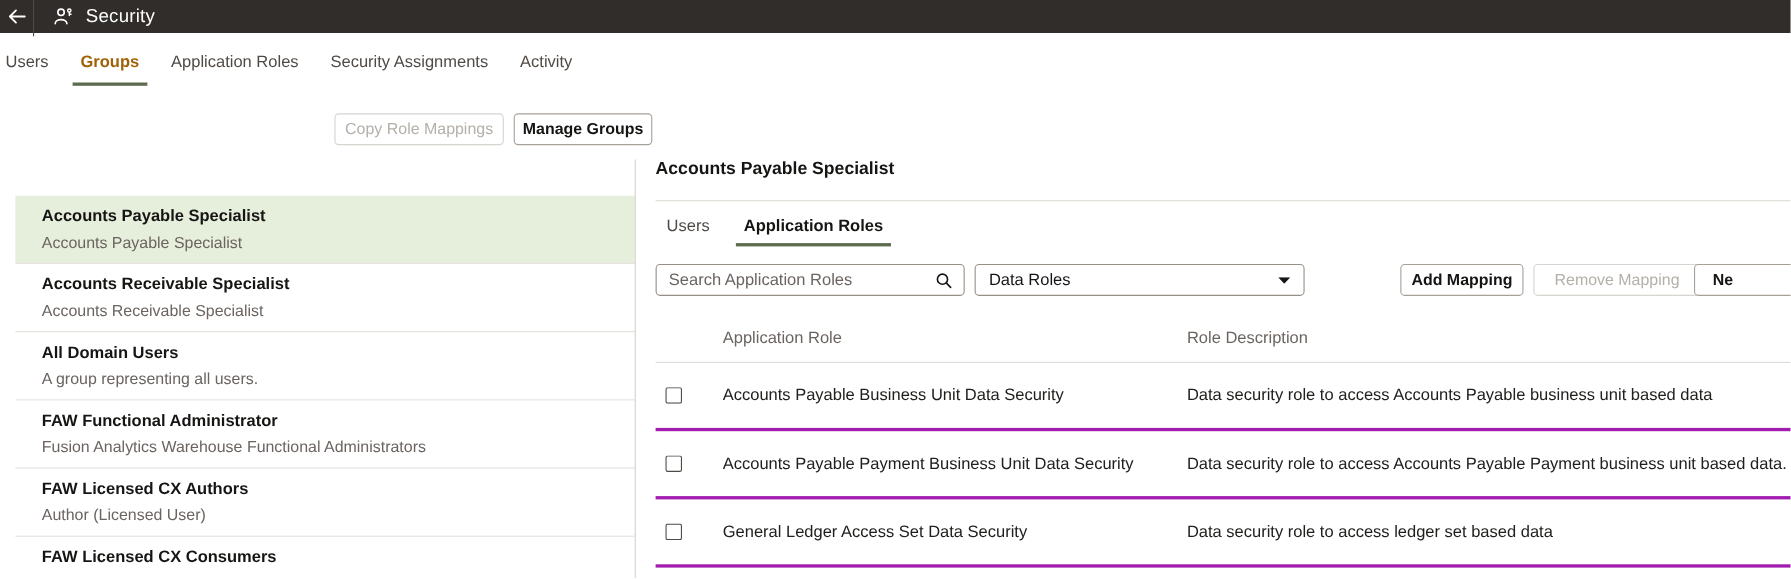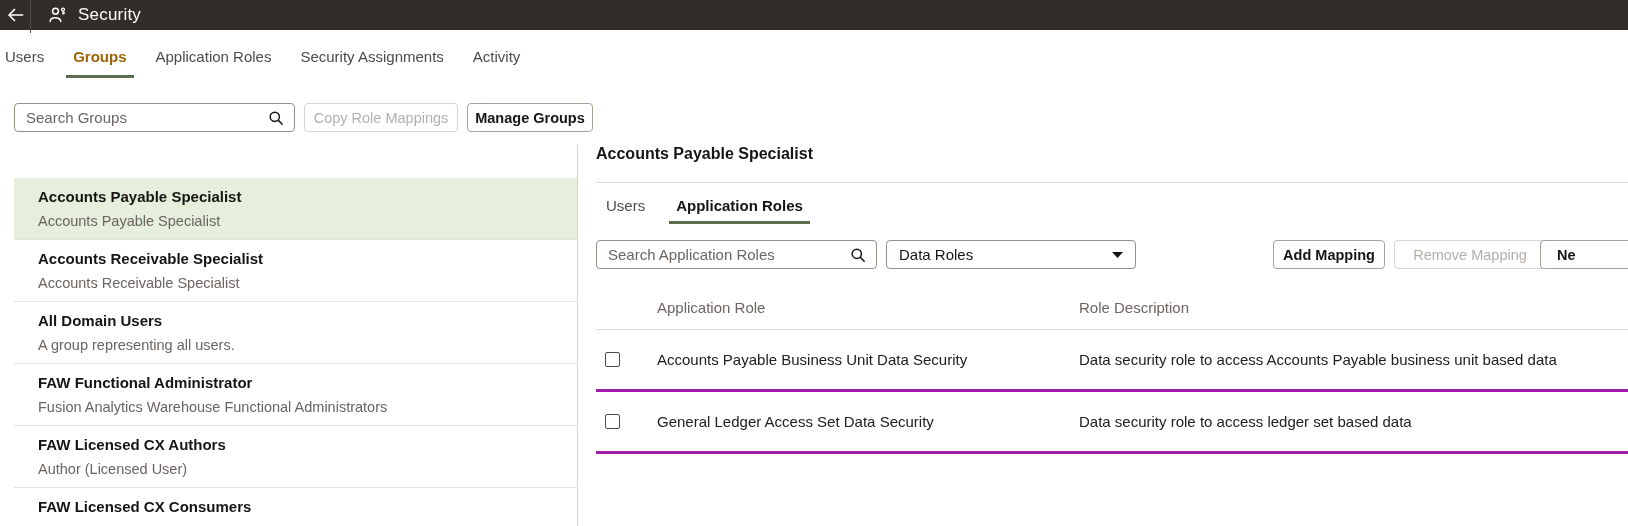--- a/index.html
+++ b/index.html
@@ -104,29 +104,20 @@
   </div>
 
   <div class="main-tabs">
     <div class="mtab">Users</div>
     <div class="mtab selected">Groups</div>
     <div class="mtab">Application Roles</div>
     <div class="mtab">Security Assignments</div>
     <div class="mtab">Activity</div>
   </div>
 
-  <div class="search-box" style="top:103px; left:14px; width:281px;">
-    <input type="text" placeholder="Search Groups" style="">
-    <span class="mag">
-      <svg width="16" height="16" viewBox="0 0 16 16">
-        <circle cx="6.8" cy="6.8" r="4.6" fill="none" stroke="#161513" stroke-width="1.5"></circle>
-        <line x1="10.4" y1="10.4" x2="14.2" y2="14.2" stroke="#161513" stroke-width="1.5" stroke-linecap="round"></line>
-      </svg>
-    </span>
-  </div>
   <button class="btn disabled" style="top:103px; left:304px; width:154px;text-align:center;">Copy Role Mappings</button>
   <button class="btn" style="top:103px; left:467px; width:126px;">Manage Groups</button>
 
   <div class="groups-list">
     <div class="group-item selected">
       <div class="group-title">Accounts Payable Specialist</div>
       <div class="group-subtitle">Accounts Payable Specialist</div>
     </div>
     <div class="group-item">
       <div class="group-title">Accounts Receivable Specialist</div>
@@ -164,21 +155,21 @@
     <div class="search-box" style="top:96px; left:0; width:281px;">
       <input type="text" placeholder="Search Application Roles" style="">
       <span class="mag">
         <svg width="16" height="16" viewBox="0 0 16 16">
           <circle cx="6.8" cy="6.8" r="4.6" fill="none" stroke="#161513" stroke-width="1.5"></circle>
           <line x1="10.4" y1="10.4" x2="14.2" y2="14.2" stroke="#161513" stroke-width="1.5" stroke-linecap="round"></line>
         </svg>
       </span>
     </div>
 
-    <div class="select-box" style="top:96px; left:290px; width:250px;justify-content:space-between;">
+    <div class="select-box" style="top:96px; left:290px; width:300px;justify-content:space-between;">
       <span class="sel-value">Data Roles</span>
       <span class="caret">
         <svg width="11" height="6" viewBox="0 0 11 6">
             <path d="M0 0 L11 0 L5.5 6 Z" fill="#161513"></path>
           </svg>
       </span>
     </div>
 
     <button class="btn" style="top:96px; left:677px; width:112px;">Add Mapping</button>
     <button class="btn disabled" style="top:96px; left:798px; width:152px;">Remove Mapping</button>
@@ -195,19 +186,26 @@
         <div class="t-cell cb-cell">
             <div class="checkbox"></div>
           </div>
         <div class="t-cell">Accounts Payable Business Unit Data Security</div>
         <div class="t-cell">Data security role to access Accounts Payable business unit based data</div>
       </div>
       <div class="t-row">
         <div class="t-cell cb-cell">
             <div class="checkbox"></div>
           </div>
+        <div class="t-cell">Accounts Payable Payment Business Unit Data Security</div>
+        <div class="t-cell">Data security role to access Accounts Payable Payment business unit based data.</div>
+      </div>
+      <div class="t-row">
+        <div class="t-cell cb-cell">
+            <div class="checkbox"></div>
+          </div>
         <div class="t-cell">General Ledger Access Set Data Security</div>
         <div class="t-cell">Data security role to access ledger set based data</div>
       </div>
     </div>
   </div>
 
 </div>
 
 </body></html>

